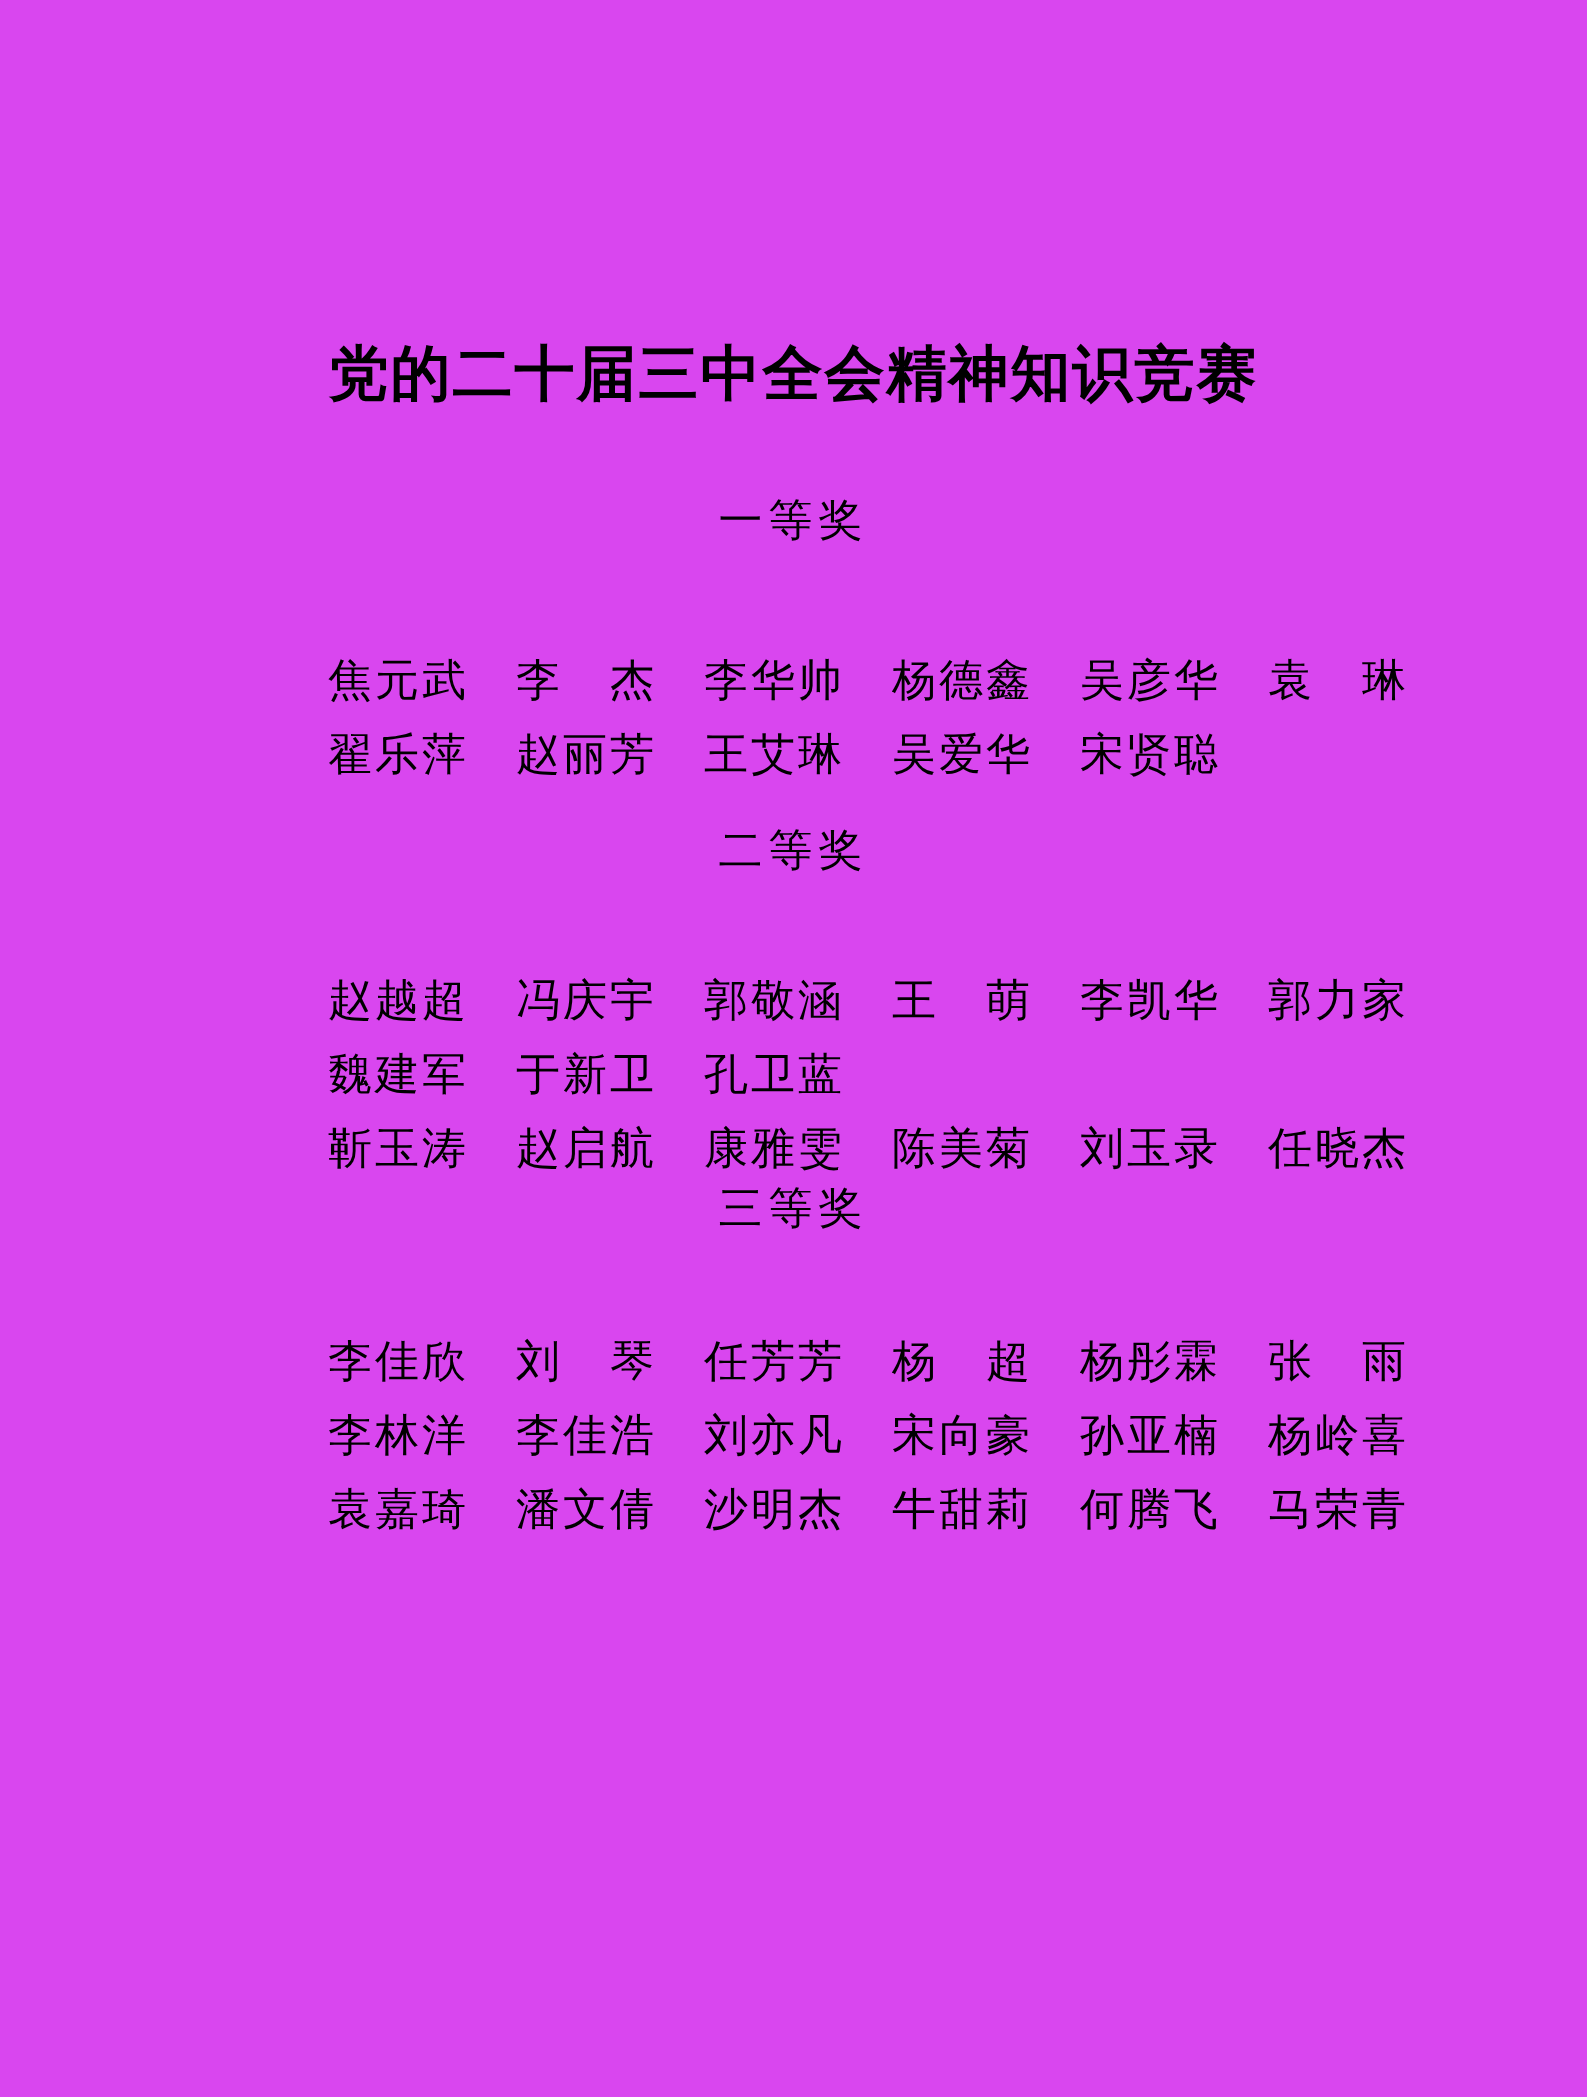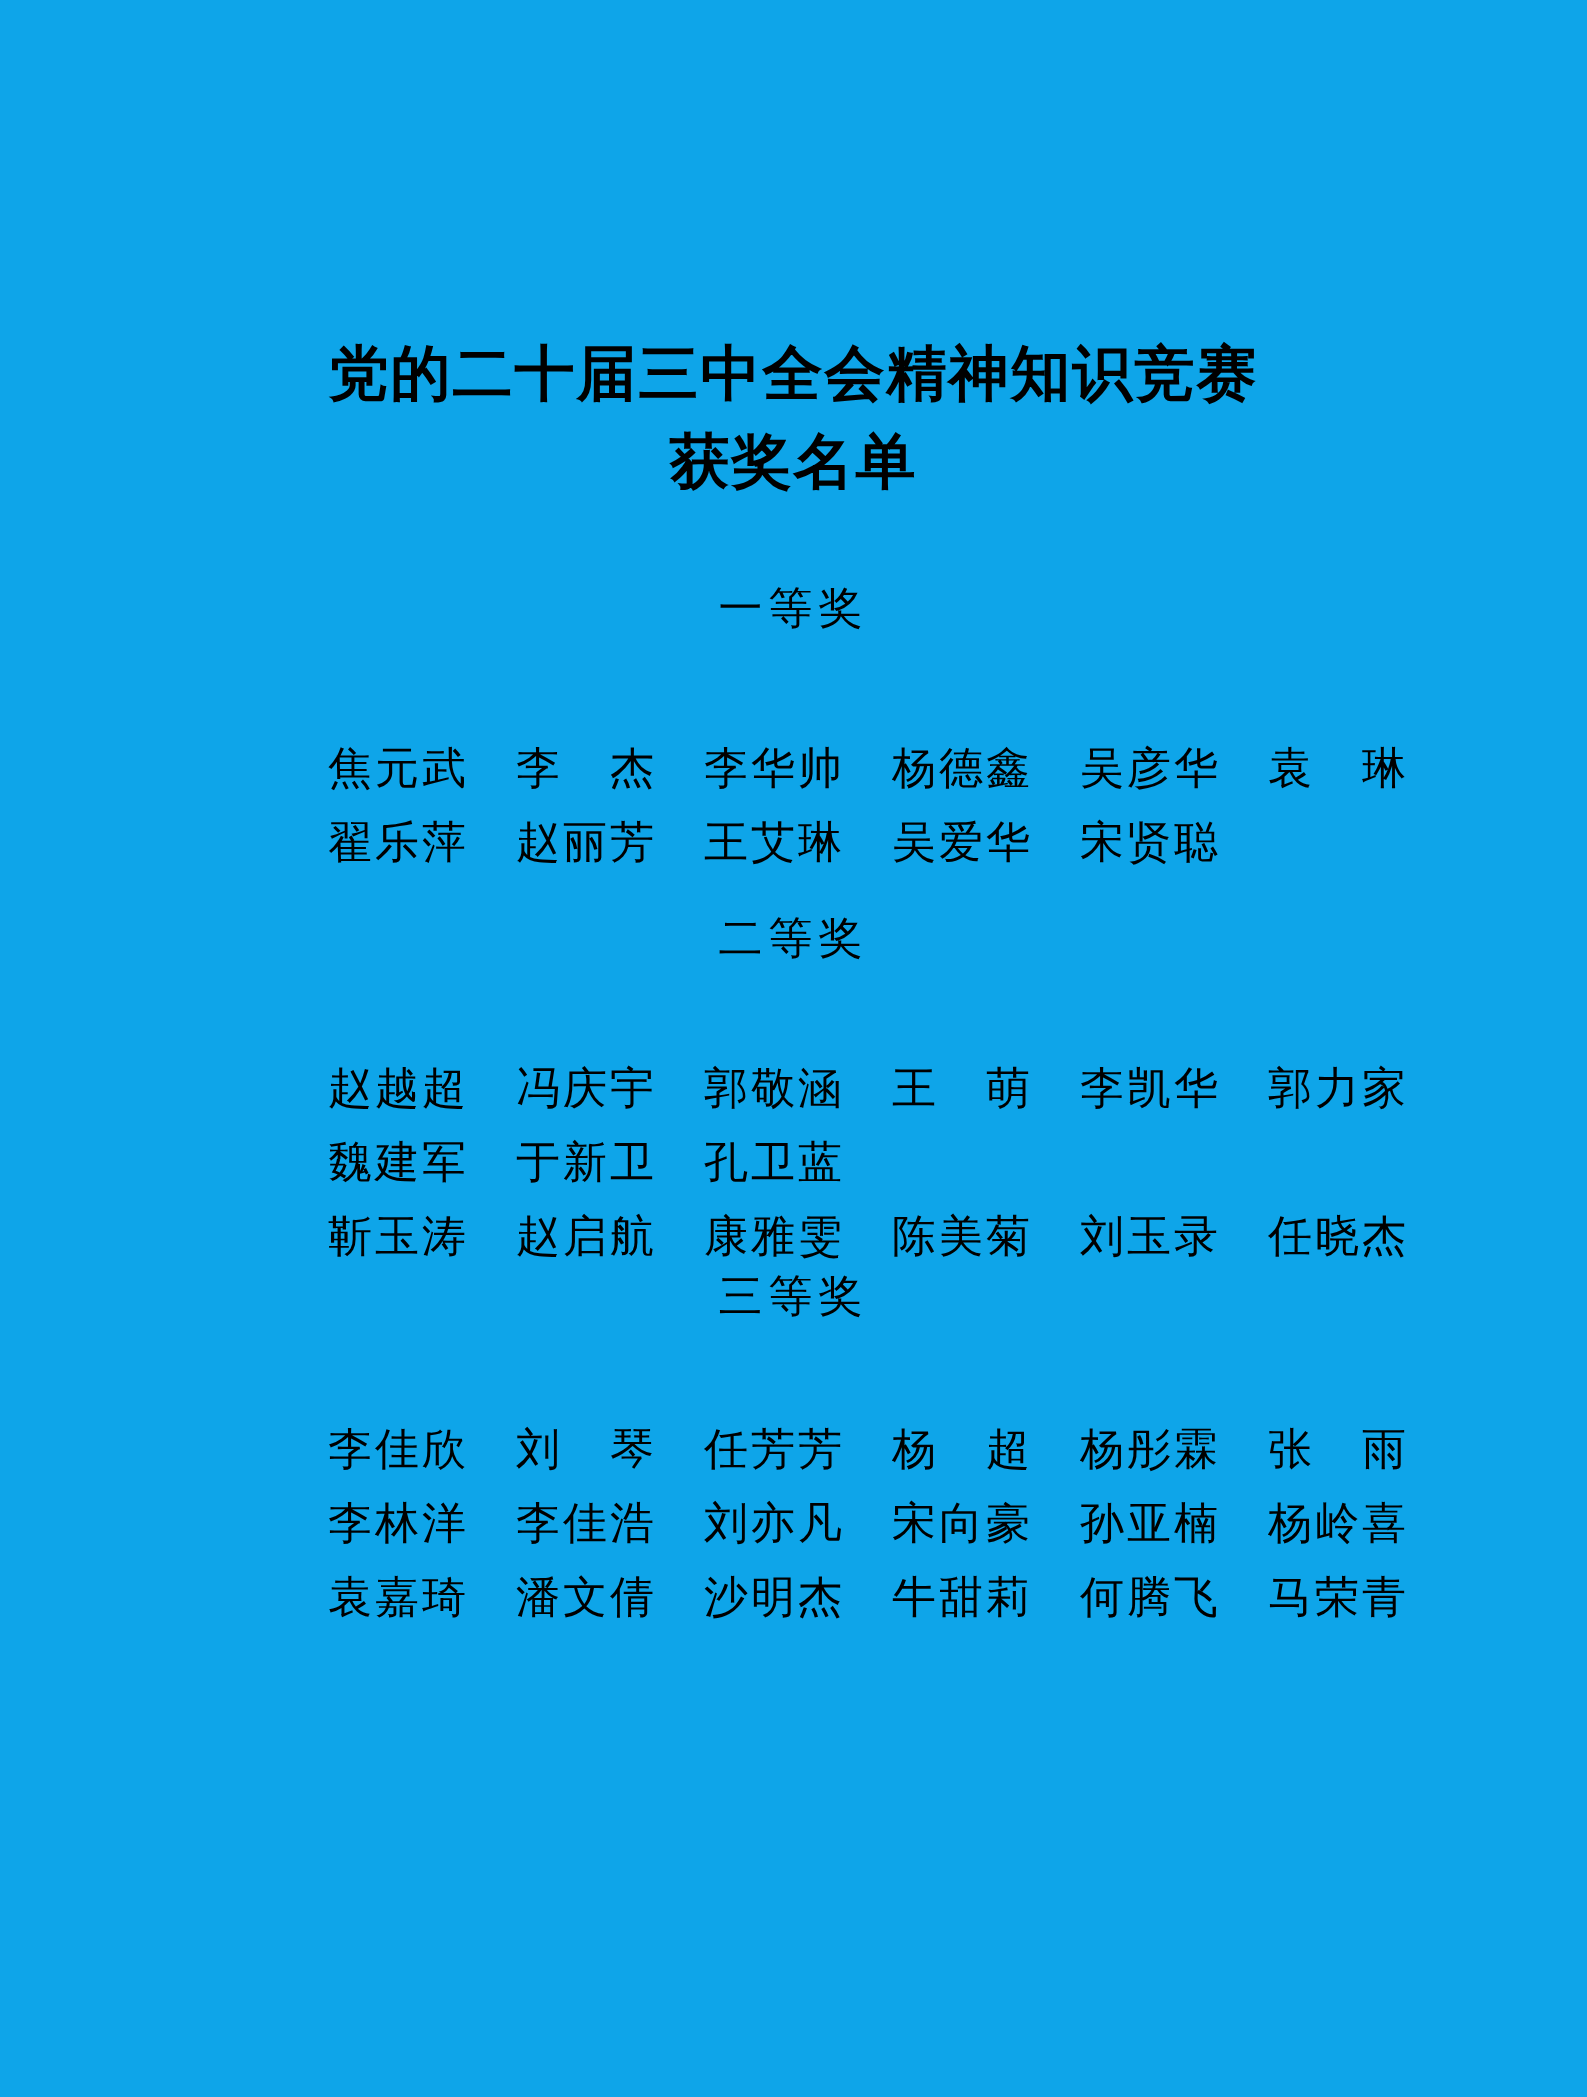--- a/index.html
+++ b/index.html
@@ -11,21 +11,21 @@
     width: 1587px;
     height: 2097px;
     overflow: hidden;
     color: #000000;
     font-family: "Liberation Serif", "DejaVu Serif", serif;
   }
   .page {
     position: relative;
     width: 1587px;
     height: 2097px;
-    background: #0ea5e9;
+    background: #d946ef;
   }
   .doc-title {
     margin: 0;
     padding-top: 330px;
     font-size: 60px;
     font-weight: 700;
     line-height: 88px;
     text-align: center;
     letter-spacing: 2px;
   }
@@ -57,21 +57,20 @@
     white-space: pre;
   }
 </style>
 </head>
 <body>
 
 <div class="page">
 
   <h1 class="doc-title">
     <span class="title-line">党的二十届三中全会精神知识竞赛</span>
-    <span class="title-line">获奖名单</span>
   </h1>
 
   <div class="prize-heading heading-1">一等奖</div>
 
   <div class="names-block rows-1">
     <div class="names-row">焦元武　李　杰　李华帅　杨德鑫　吴彦华　袁　琳</div>
     <div class="names-row">翟乐萍　赵丽芳　王艾琳　吴爱华　宋贤聪</div>
   </div>
 
   <div class="prize-heading heading-2">二等奖</div>

